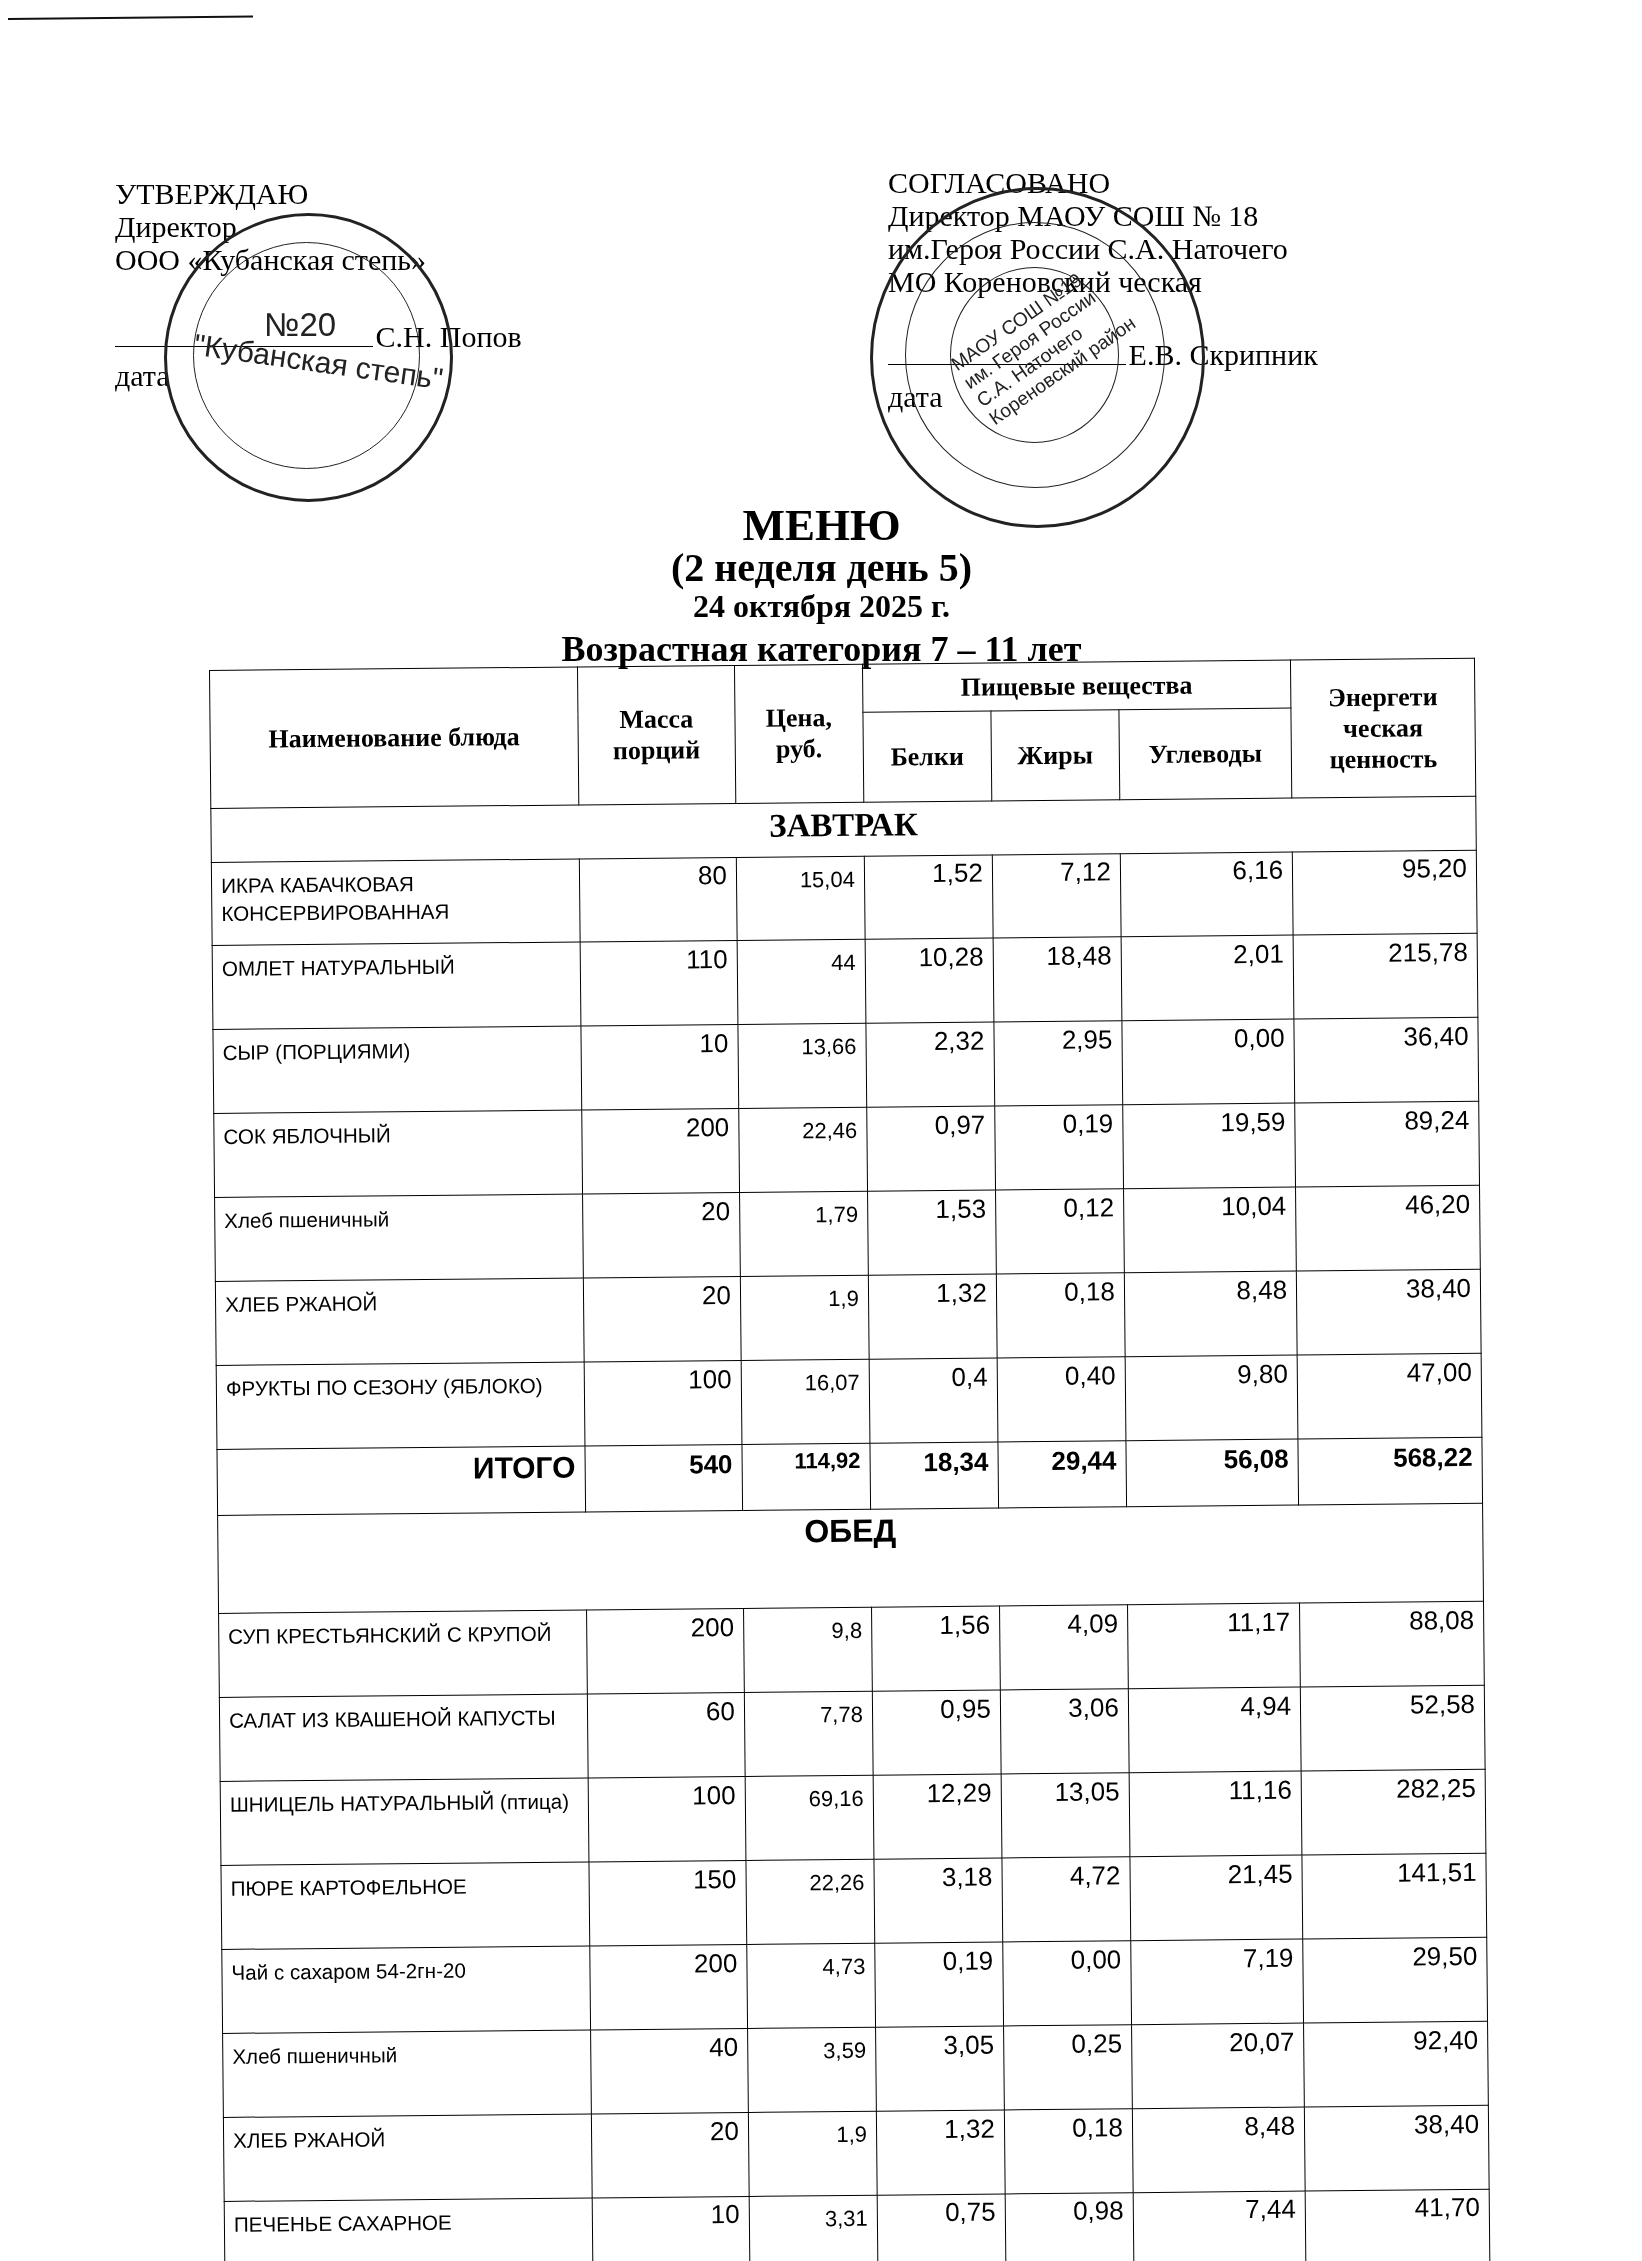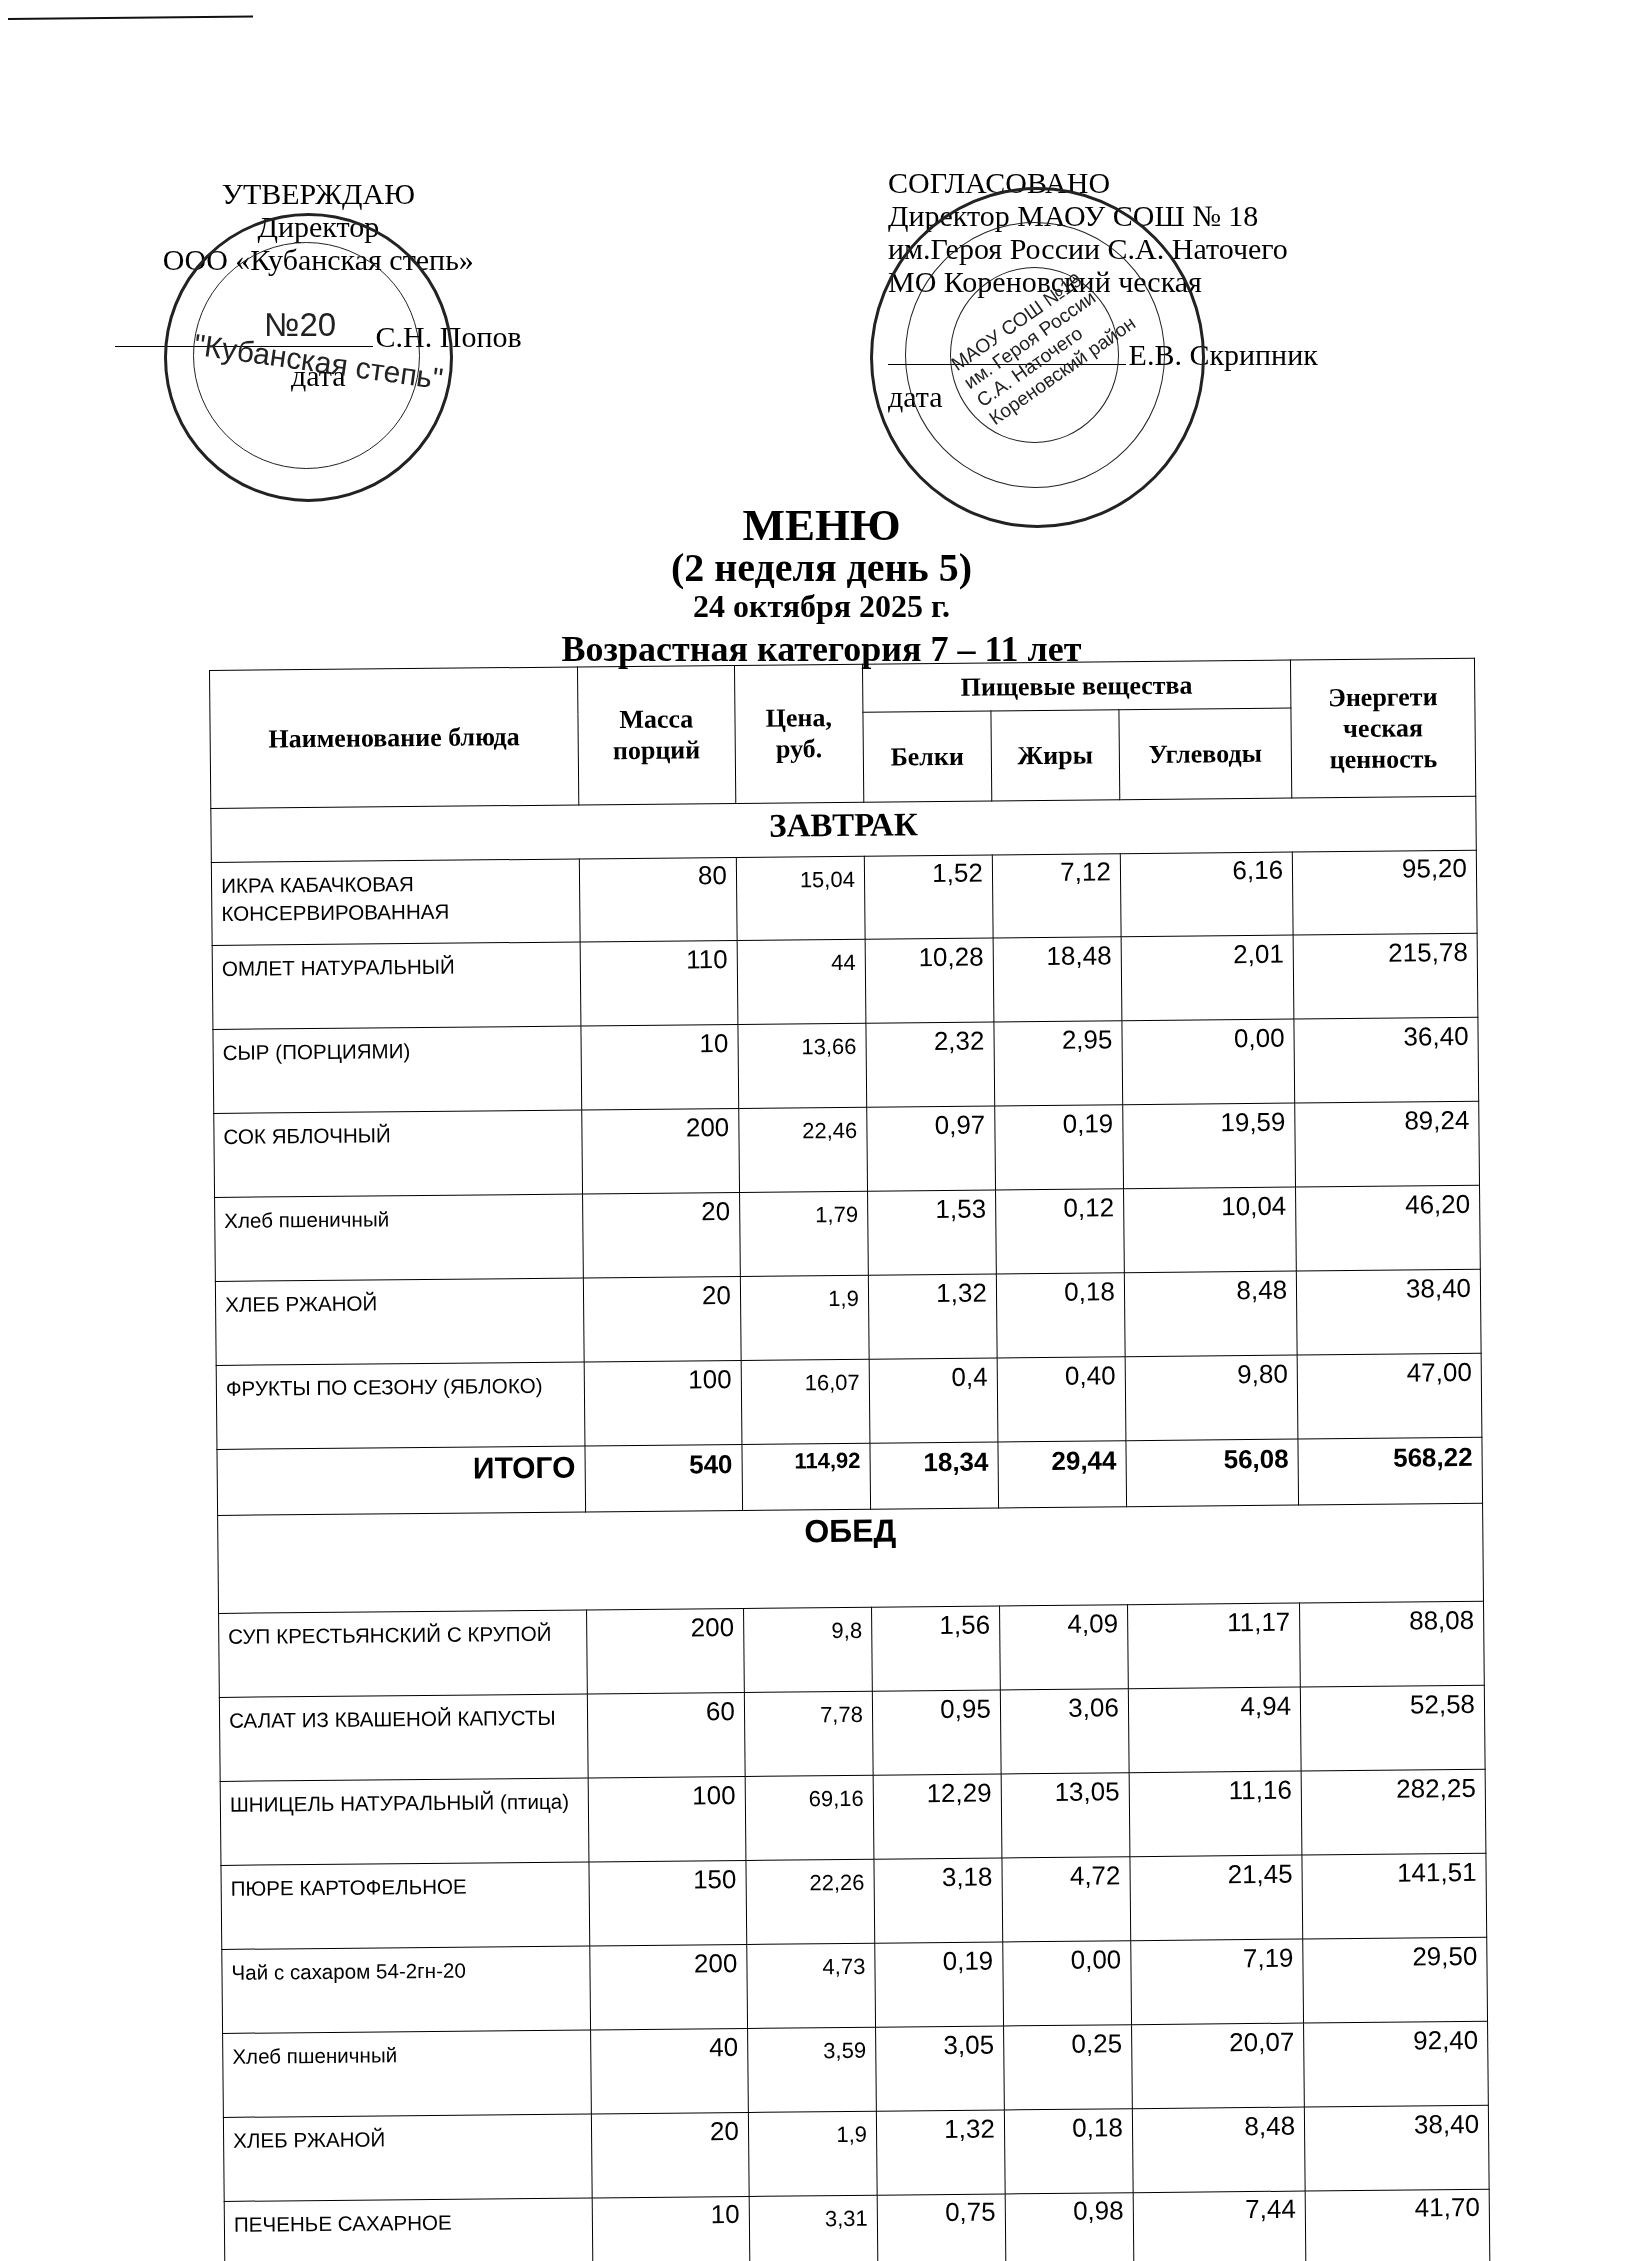--- a/index.html
+++ b/index.html
@@ -1,20 +1,20 @@
 <!DOCTYPE html>
 <html style="font-size:10.3px"><head>
 <meta charset="utf-8">
 <style>
   html, body { margin:0; padding:0; background:#fff; }
   body { width:1643px; height:2261px; position:relative; overflow:hidden; color:#000; }
   .topline { position:absolute; left:7.7px; top:18px; width:245px; height:0; border-top:2.6px solid #111; transform:rotate(-0.6deg); transform-origin:left; }
   .block { position:absolute; font-family:"Liberation Serif", "DejaVu Serif", serif; font-size:30px; line-height:33px; }
   .block div { white-space:nowrap; }
-  .approve { left:115px; top:177px;text-align:center; }
+  .approve { left:115px; top:177px; }
   .agree { left:888px; top:166px; }
   .sig-line { display:inline-block; width:161px; border-bottom:1.9px solid #000; vertical-align:baseline; margin-right:2.6px; }
   .stamp { position:absolute; border:3.2px solid #222; border-radius:50%; }
   .stamp .inner { position:absolute; border:1.9px solid #222; border-radius:50%; }
   .stamp-text { position:absolute; font-family:"Liberation Sans", sans-serif; font-size:26px; color:#222; white-space:nowrap; }
   .title { position:absolute; left:0; width:1643px; text-align:center; font-family:"Liberation Serif", serif; font-weight:bold; }
   .t1 { top:499px; font-size:45px; }
   .t2 { top:544px; font-size:40px; }
   .t3 { top:588px; font-size:32px;text-align:center; }
   .t4 { top:628px; font-size:36px; }

